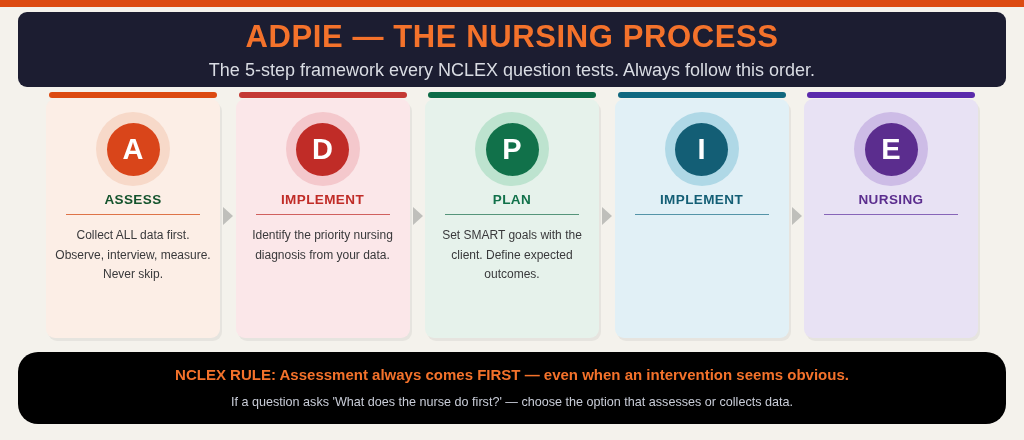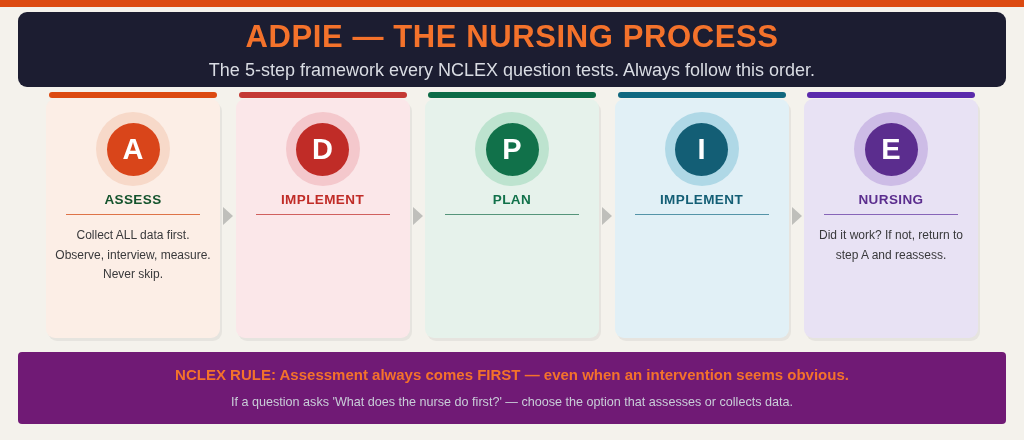--- a/index.html
+++ b/index.html
@@ -151,22 +151,22 @@
     border-left: 10px solid #BFBFBB;
   }
 
   
   .footer {
     position: absolute;
     top: 352px;
     left: 18px;
     width: 988px;
     height: 72px;
-    background: #701a75;
-    border-radius: 4px;
+    background: #000000;
+    border-radius: 20px;
     box-sizing: border-box;
     display: flex;
     flex-direction: column;
     align-items: center;
     justify-content: center;
   }
   .footer-head {
     font-size: 15px;
     font-weight: bold;
     color: #F4722B;
@@ -207,32 +207,34 @@
     <div class="arrow" style="left: 177px; border-left-color: rgb(191, 191, 187);"></div>
     <div class="step" style="left: 189.5px;">
       <div class="step-bar" style="background: rgb(196, 58, 52);"></div>
       <div class="step-card" style="background: rgb(251, 231, 233);">
         <div class="badge-wrap">
           <div class="badge-halo" style="background: rgb(244, 200, 204);"></div>
           <div class="badge-circle" style="background: rgb(192, 44, 39);">D</div>
         </div>
         <div class="step-label" style="color: rgb(192, 44, 39);">IMPLEMENT</div>
         <div class="step-rule" style="background: rgb(208, 96, 94);"></div>
+        <div class="step-desc">Identify the priority nursing diagnosis from your data.</div>
       </div>
     </div>
     <div class="arrow" style="left: 366.5px; border-left-color: rgb(191, 191, 187);"></div>
     <div class="step" style="left: 379px;">
       <div class="step-bar" style="background: rgb(13, 107, 70);"></div>
       <div class="step-card" style="background: rgb(230, 242, 235);">
         <div class="badge-wrap">
           <div class="badge-halo" style="background: rgb(189, 227, 207);"></div>
           <div class="badge-circle" style="background: rgb(17, 113, 74);">P</div>
         </div>
         <div class="step-label" style="color: rgb(17, 113, 74);">PLAN</div>
         <div class="step-rule" style="background: rgb(85, 149, 122);"></div>
+        <div class="step-desc">Set SMART goals with the client. Define expected outcomes.</div>
       </div>
     </div>
     <div class="arrow" style="left: 556px; border-left-color: rgb(191, 191, 187);"></div>
     <div class="step" style="left: 568.5px;">
       <div class="step-bar" style="background: rgb(17, 104, 127);"></div>
       <div class="step-card" style="background: rgb(225, 240, 246);">
         <div class="badge-wrap">
           <div class="badge-halo" style="background: rgb(175, 216, 230);"></div>
           <div class="badge-circle" style="background: rgb(19, 94, 117);">I</div>
         </div>
@@ -243,21 +245,20 @@
     <div class="arrow" style="left: 745.5px; border-left-color: rgb(191, 191, 187);"></div>
     <div class="step" style="left: 758px;">
       <div class="step-bar" style="background: rgb(91, 43, 171);"></div>
       <div class="step-card" style="background: rgb(232, 226, 244);">
         <div class="badge-wrap">
           <div class="badge-halo" style="background: rgb(205, 188, 230);"></div>
           <div class="badge-circle" style="background: rgb(91, 45, 142);">E</div>
         </div>
         <div class="step-label" style="color: rgb(91, 45, 142);">NURSING</div>
         <div class="step-rule" style="background: rgb(135, 101, 184);"></div>
-        <div class="step-desc">Did it work? If not, return to step A and reassess.</div>
       </div>
     </div>
   </div>
 
 <div class="footer">
   <div class="footer-head">NCLEX RULE:  Assessment always comes FIRST — even when an intervention seems obvious.</div>
   <div class="footer-sub">If a question asks 'What does the nurse do first?' — choose the option that assesses or collects data.</div>
 </div>
 
 </body></html>

